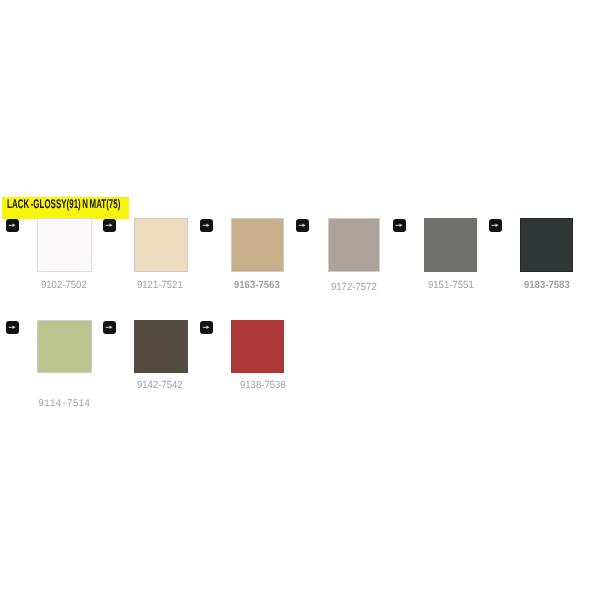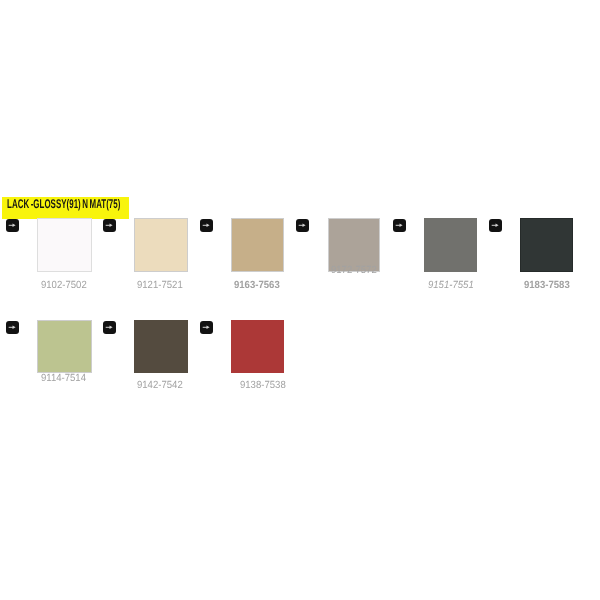--- a/index.html
+++ b/index.html
@@ -75,51 +75,51 @@
         <div class="swatch-label" style="left: 207.6px; top: 275.1px; font-weight: bold;"><span class="swatch-code-text" style="color: rgb(162, 162, 162);">9163-7563</span></div>
       </div>
       <div class="swatch-cell">
         <div class="arrow-btn" style="left: 296.2px; top: 219.1px;">
           <svg width="8.6" height="8.6" viewBox="0 0 86 86" aria-hidden="true">
             <path d="M7 43 H50" stroke="#d2d2d2" stroke-width="10" stroke-linecap="butt"></path>
             <path d="M45 26 L76 43 L45 60 Z" fill="#d2d2d2"></path>
           </svg>
         </div>
         <div class="swatch bordered" style="left: 327.6px; top: 217.5px; width: 52.6px; height: 54px; background: rgb(172, 163, 153);"></div>
-        <div class="swatch-label" style="left: 304.3px; top: 260px;"><span class="swatch-code-text" style="color: rgb(162, 162, 162);">9172-7572</span></div>
+        <div class="swatch-label" style="left: 304.3px; top: 277px;"><span class="swatch-code-text" style="color: rgb(162, 162, 162);">9172-7572</span></div>
       </div>
       <div class="swatch-cell">
         <div class="arrow-btn" style="left: 392.9px; top: 219.1px;">
           <svg width="8.6" height="8.6" viewBox="0 0 86 86" aria-hidden="true">
             <path d="M7 43 H50" stroke="#d2d2d2" stroke-width="10" stroke-linecap="butt"></path>
             <path d="M45 26 L76 43 L45 60 Z" fill="#d2d2d2"></path>
           </svg>
         </div>
         <div class="swatch" style="left: 424.3px; top: 217.5px; width: 52.5px; height: 54px; background: rgb(113, 113, 109);"></div>
-        <div class="swatch-label" style="left: 401px; top: 275.1px; font-style: italic;"><span class="swatch-code-text" style="color: rgb(162, 162, 162);">9151-7551</span></div>
+        <div class="swatch-label" style="left: 401px; top: 275.1px;"><span class="swatch-code-text" style="color: rgb(162, 162, 162);">9151-7551</span></div>
       </div>
       <div class="swatch-cell">
         <div class="arrow-btn" style="left: 488.8px; top: 219.1px;">
           <svg width="8.6" height="8.6" viewBox="0 0 86 86" aria-hidden="true">
             <path d="M7 43 H50" stroke="#d2d2d2" stroke-width="10" stroke-linecap="butt"></path>
             <path d="M45 26 L76 43 L45 60 Z" fill="#d2d2d2"></path>
           </svg>
         </div>
         <div class="swatch dark" style="left: 520.2px; top: 217.5px; width: 52.9px; height: 54px; background: rgb(48, 54, 53);"></div>
         <div class="swatch-label" style="left: 496.9px; top: 275.1px; font-weight: bold;"><span class="swatch-code-text" style="color: rgb(162, 162, 162);">9183-7583</span></div>
       </div>
       <div class="swatch-cell">
         <div class="arrow-btn" style="left: 6px; top: 321.3px;">
           <svg width="8.6" height="8.6" viewBox="0 0 86 86" aria-hidden="true">
             <path d="M7 43 H50" stroke="#d2d2d2" stroke-width="10" stroke-linecap="butt"></path>
             <path d="M45 26 L76 43 L45 60 Z" fill="#d2d2d2"></path>
           </svg>
         </div>
         <div class="swatch bordered" style="left: 37.4px; top: 319.7px; width: 54.4px; height: 53.2px; background: rgb(188, 196, 144);"></div>
-        <div class="swatch-label" style="left: 14.1px; top: 368px;"><span class="swatch-code-text" style="color: rgb(162, 162, 162);">9114-7514</span></div>
+        <div class="swatch-label" style="left: 14.1px; top: 393px; font-family: Liberation Mono, monospace;"><span class="swatch-code-text" style="color: rgb(162, 162, 162);">9114-7514</span></div>
       </div>
       <div class="swatch-cell">
         <div class="arrow-btn" style="left: 102.5px; top: 321.3px;">
           <svg width="8.6" height="8.6" viewBox="0 0 86 86" aria-hidden="true">
             <path d="M7 43 H50" stroke="#d2d2d2" stroke-width="10" stroke-linecap="butt"></path>
             <path d="M45 26 L76 43 L45 60 Z" fill="#d2d2d2"></path>
           </svg>
         </div>
         <div class="swatch" style="left: 133.9px; top: 319.7px; width: 54.5px; height: 53.2px; background: rgb(84, 75, 63);"></div>
         <div class="swatch-label" style="left: 110.6px; top: 374.9px;"><span class="swatch-code-text" style="color: rgb(162, 162, 162);">9142-7542</span></div>

